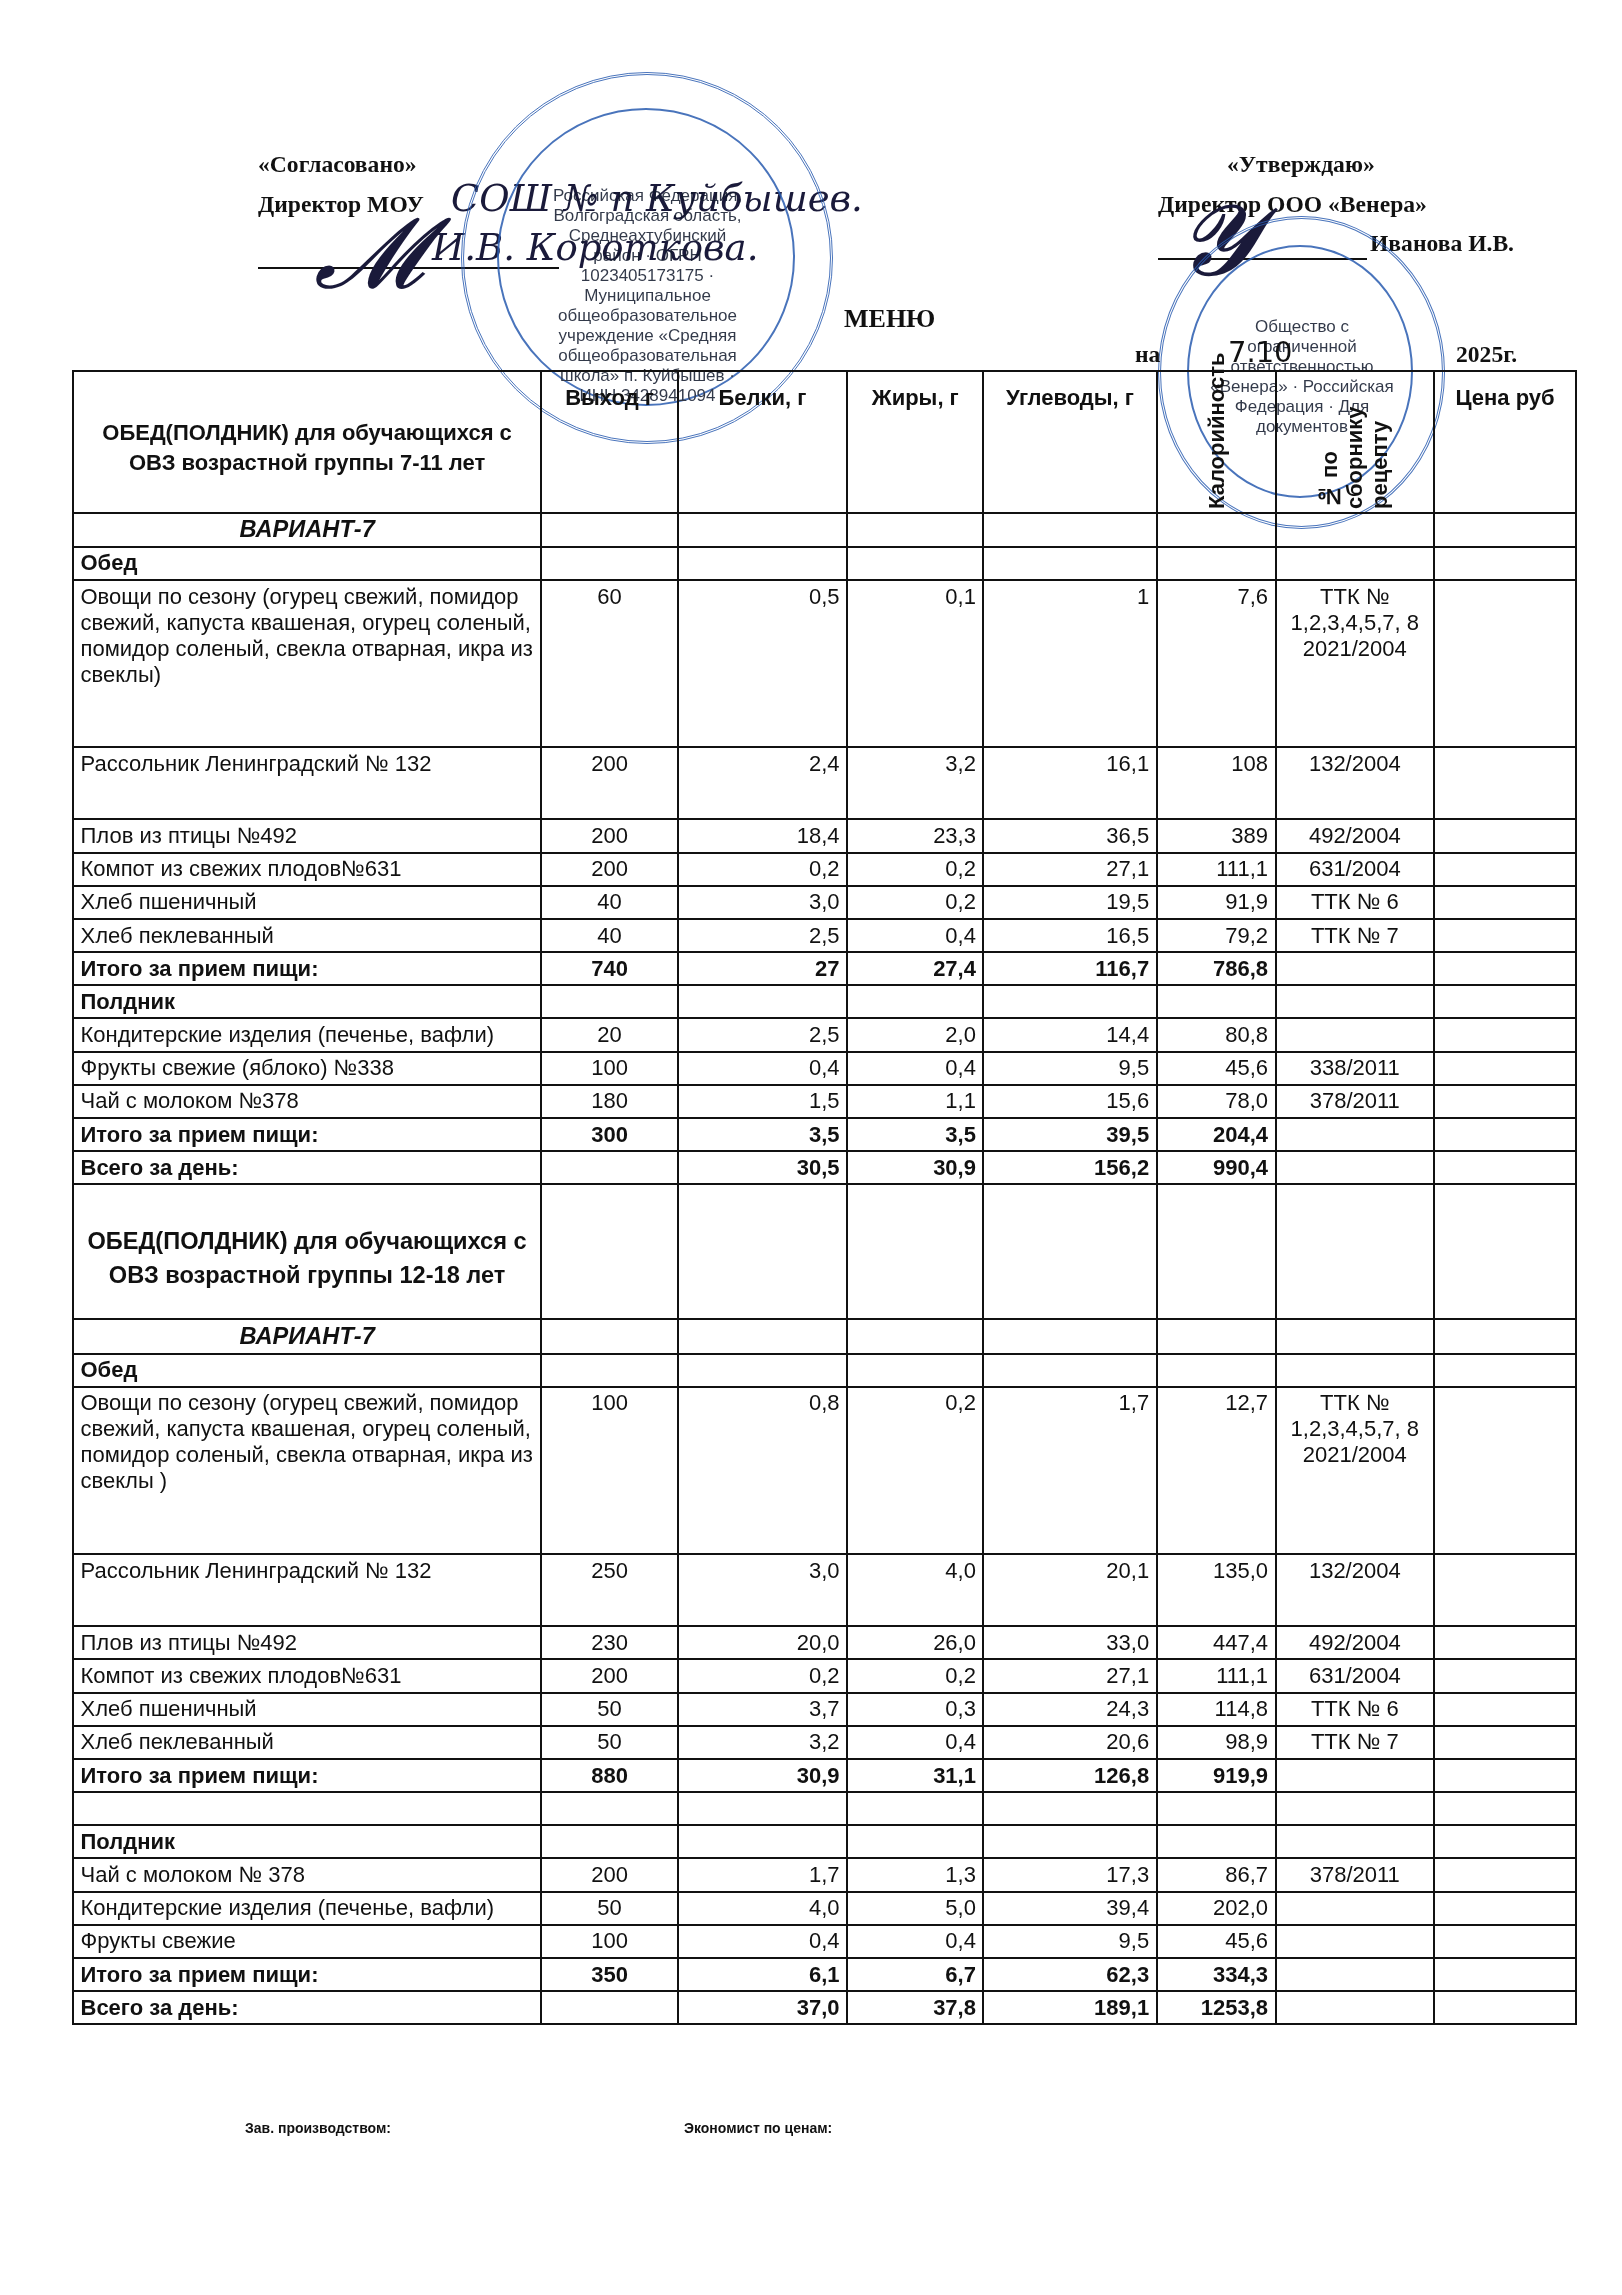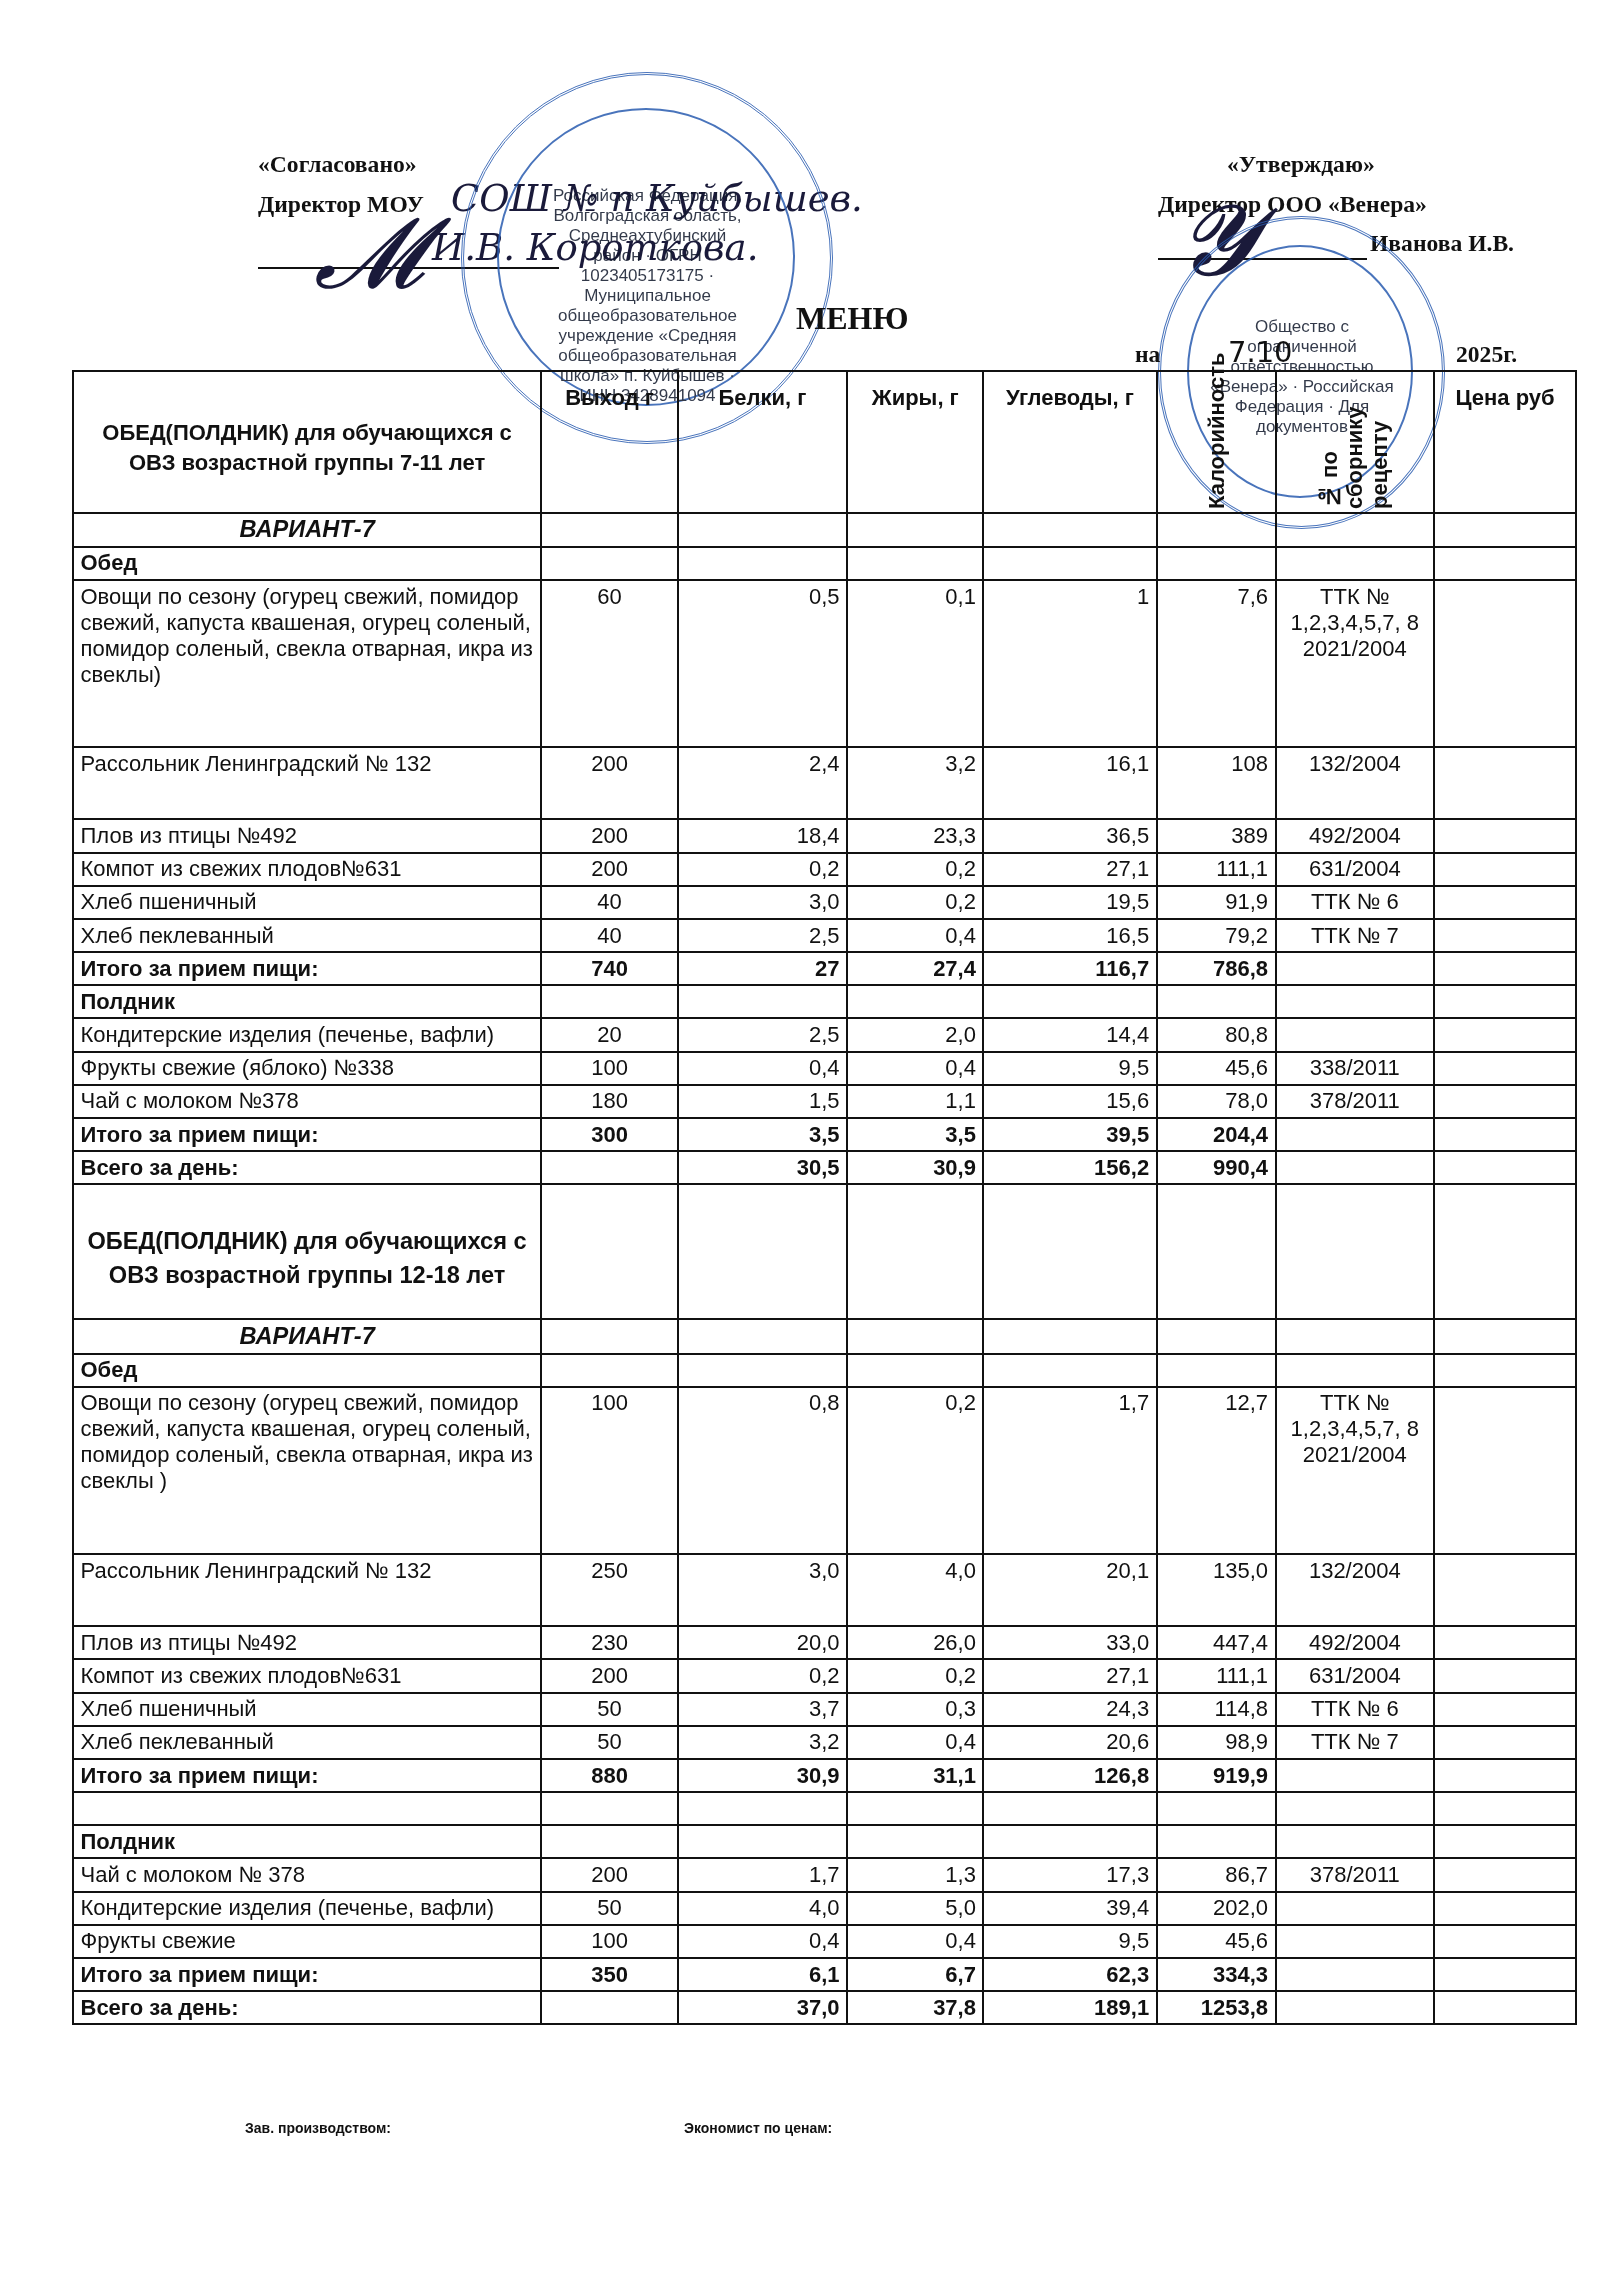--- a/index.html
+++ b/index.html
@@ -48,21 +48,21 @@
 <div class="abs hdr-txt" style="left:1158px; top:190px;">Директор ООО «Венера»</div>
 <div class="abs" style="left:1158px; top:258px; width:209px; border-top:2px solid #111;"></div>
 <div class="abs hdr-txt" style="left:1370px; top:229px;">Иванова И.В.</div>
 <div class="sig" style="left:1178px; top:183px; font-size:98px;">𝓨</div>
 
 <div class="stamp" style="left:1158px; top:216px; width:281px; height:307px;">
   <div class="stamp-inner" style="left:26px; top:26px; width:222px; height:249px;"></div>
   <div class="stamp-text" style="left:46px; top:98px; width:190px;">Общество с ограниченной ответственностью «Венера» · Российская Федерация · Для документов</div>
 </div>
 
-<div class="abs hdr-txt" style="left:796px; top:304px; font-size:32px;">МЕНЮ</div>
+<div class="abs hdr-txt" style="left:844px; top:304px; font-size:26px;">МЕНЮ</div>
 <div class="abs hdr-txt" style="left:1135px; top:340px;">на</div>
 <div class="abs" style="left:1228px; top:335px; font-family:'DejaVu Sans', sans-serif; font-size:29px;">7.10</div>
 <div class="abs hdr-txt" style="left:1456px; top:340px;">2025г.</div>
 
 <table class="menu">
   <thead>
     <tr style="height:137px;">
       <th class="c-name" style="padding-top:46px; line-height:30px;">ОБЕД(ПОЛДНИК) для обучающихся с ОВЗ возрастной группы 7-11 лет</th>
       <th class="c-out">Выход г</th>
       <th class="c-b">Белки, г</th>

